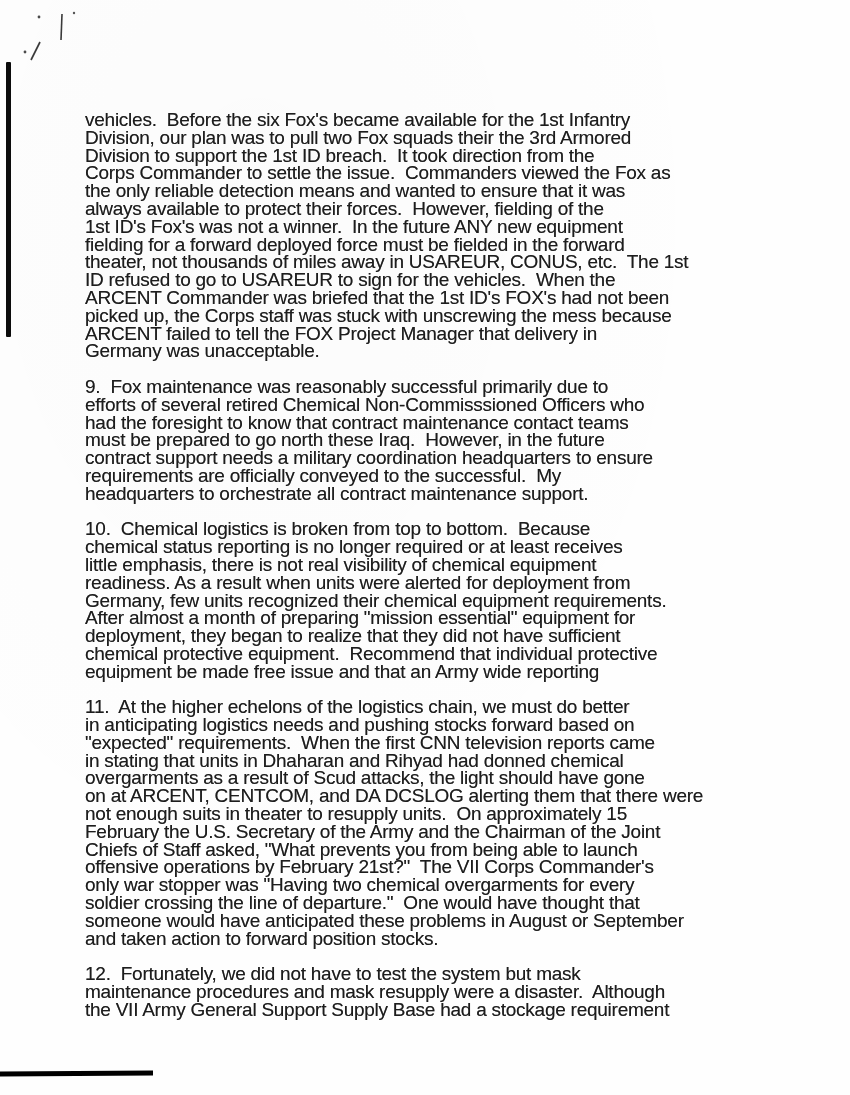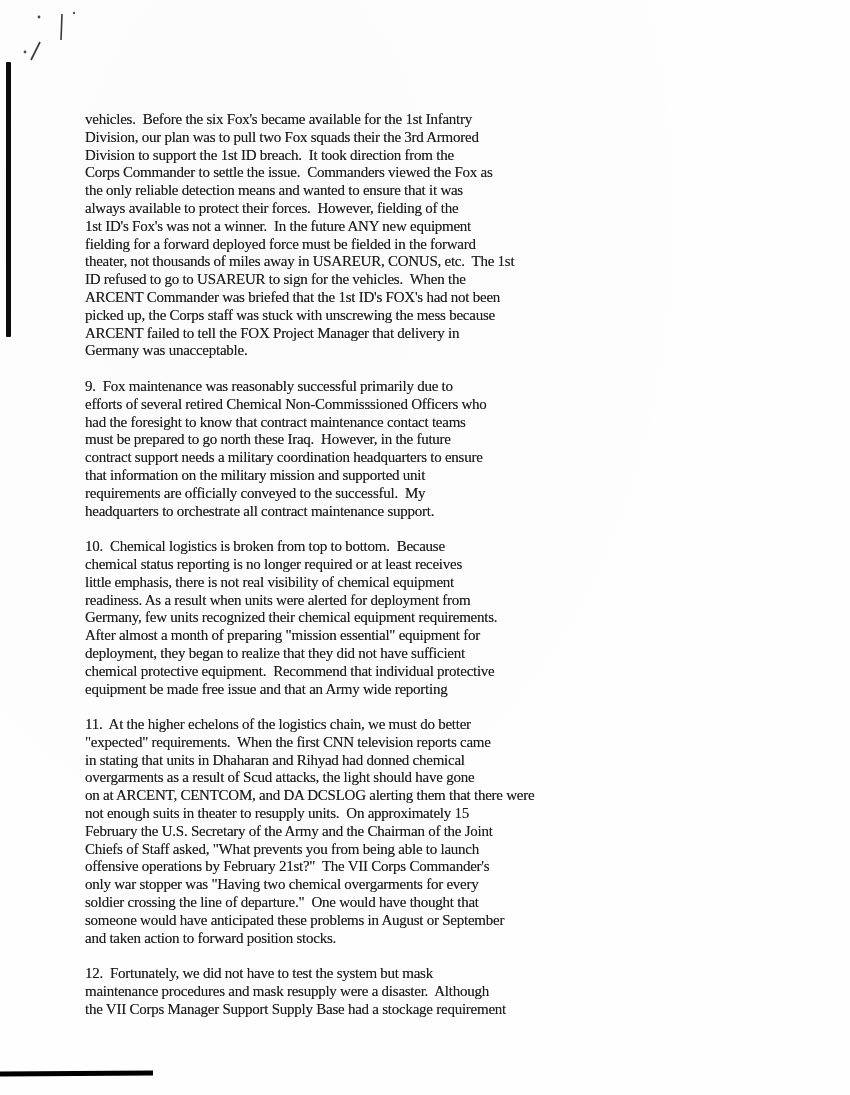--- a/index.html
+++ b/index.html
@@ -46,22 +46,22 @@
     left: 18px;
     top: 8px;
     width: 60px;
     height: 56px;
   }
   .doc-body {
     position: absolute;
     left: 85px;
     top: 111px;
     width: 712px;
-    font-family: Liberation Serif, serif;
-    font-size: 15px;
+    font-family: Liberation Sans, sans-serif;
+    font-size: 19px;
     line-height: 17.8px;
     color: #1d1d1d;
     text-shadow: 0 0 0.4px rgba(20,20,20,0.55);
     letter-spacing: -0.25px;
   }
   .paragraph {
     margin: 0 0 17.8px 0;
   }
   .paragraph:last-child {
     margin-bottom: 0;
@@ -102,52 +102,52 @@
         <div class="line">picked up, the Corps staff was stuck with unscrewing the mess because</div>
         <div class="line">ARCENT failed to tell the FOX Project Manager that delivery in</div>
         <div class="line">Germany was unacceptable.</div>
       </div>
       <div class="paragraph">
         <div class="line">9.  Fox maintenance was reasonably successful primarily due to</div>
         <div class="line">efforts of several retired Chemical Non-Commisssioned Officers who</div>
         <div class="line">had the foresight to know that contract maintenance contact teams</div>
         <div class="line">must be prepared to go north these Iraq.  However, in the future</div>
         <div class="line">contract support needs a military coordination headquarters to ensure</div>
-        <div class="line">that information on the military mission and supported unit</div>
         <div class="line">requirements are officially conveyed to the successful.  My</div>
         <div class="line">headquarters to orchestrate all contract maintenance support.</div>
       </div>
       <div class="paragraph">
         <div class="line">10.  Chemical logistics is broken from top to bottom.  Because</div>
         <div class="line">chemical status reporting is no longer required or at least receives</div>
         <div class="line">little emphasis, there is not real visibility of chemical equipment</div>
         <div class="line">readiness. As a result when units were alerted for deployment from</div>
         <div class="line">Germany, few units recognized their chemical equipment requirements.</div>
         <div class="line">After almost a month of preparing "mission essential" equipment for</div>
         <div class="line">deployment, they began to realize that they did not have sufficient</div>
         <div class="line">chemical protective equipment.  Recommend that individual protective</div>
         <div class="line">equipment be made free issue and that an Army wide reporting</div>
       </div>
       <div class="paragraph">
         <div class="line">11.  At the higher echelons of the logistics chain, we must do better</div>
+        <div class="line">in anticipating logistics needs and pushing stocks forward based on</div>
         <div class="line">"expected" requirements.  When the first CNN television reports came</div>
         <div class="line">in stating that units in Dhaharan and Rihyad had donned chemical</div>
         <div class="line">overgarments as a result of Scud attacks, the light should have gone</div>
         <div class="line">on at ARCENT, CENTCOM, and DA DCSLOG alerting them that there were</div>
         <div class="line">not enough suits in theater to resupply units.  On approximately 15</div>
         <div class="line">February the U.S. Secretary of the Army and the Chairman of the Joint</div>
         <div class="line">Chiefs of Staff asked, "What prevents you from being able to launch</div>
         <div class="line">offensive operations by February 21st?"  The VII Corps Commander's</div>
         <div class="line">only war stopper was "Having two chemical overgarments for every</div>
         <div class="line">soldier crossing the line of departure."  One would have thought that</div>
         <div class="line">someone would have anticipated these problems in August or September</div>
         <div class="line">and taken action to forward position stocks.</div>
       </div>
       <div class="paragraph">
         <div class="line">12.  Fortunately, we did not have to test the system but mask</div>
         <div class="line">maintenance procedures and mask resupply were a disaster.  Although</div>
-        <div class="line">the VII Corps Manager Support Supply Base had a stockage requirement</div>
+        <div class="line">the VII Army General Support Supply Base had a stockage requirement</div>
       </div>
     </div>
 
   <div class="bottom-rule"></div>
 
 </div>
 
 </body></html>

